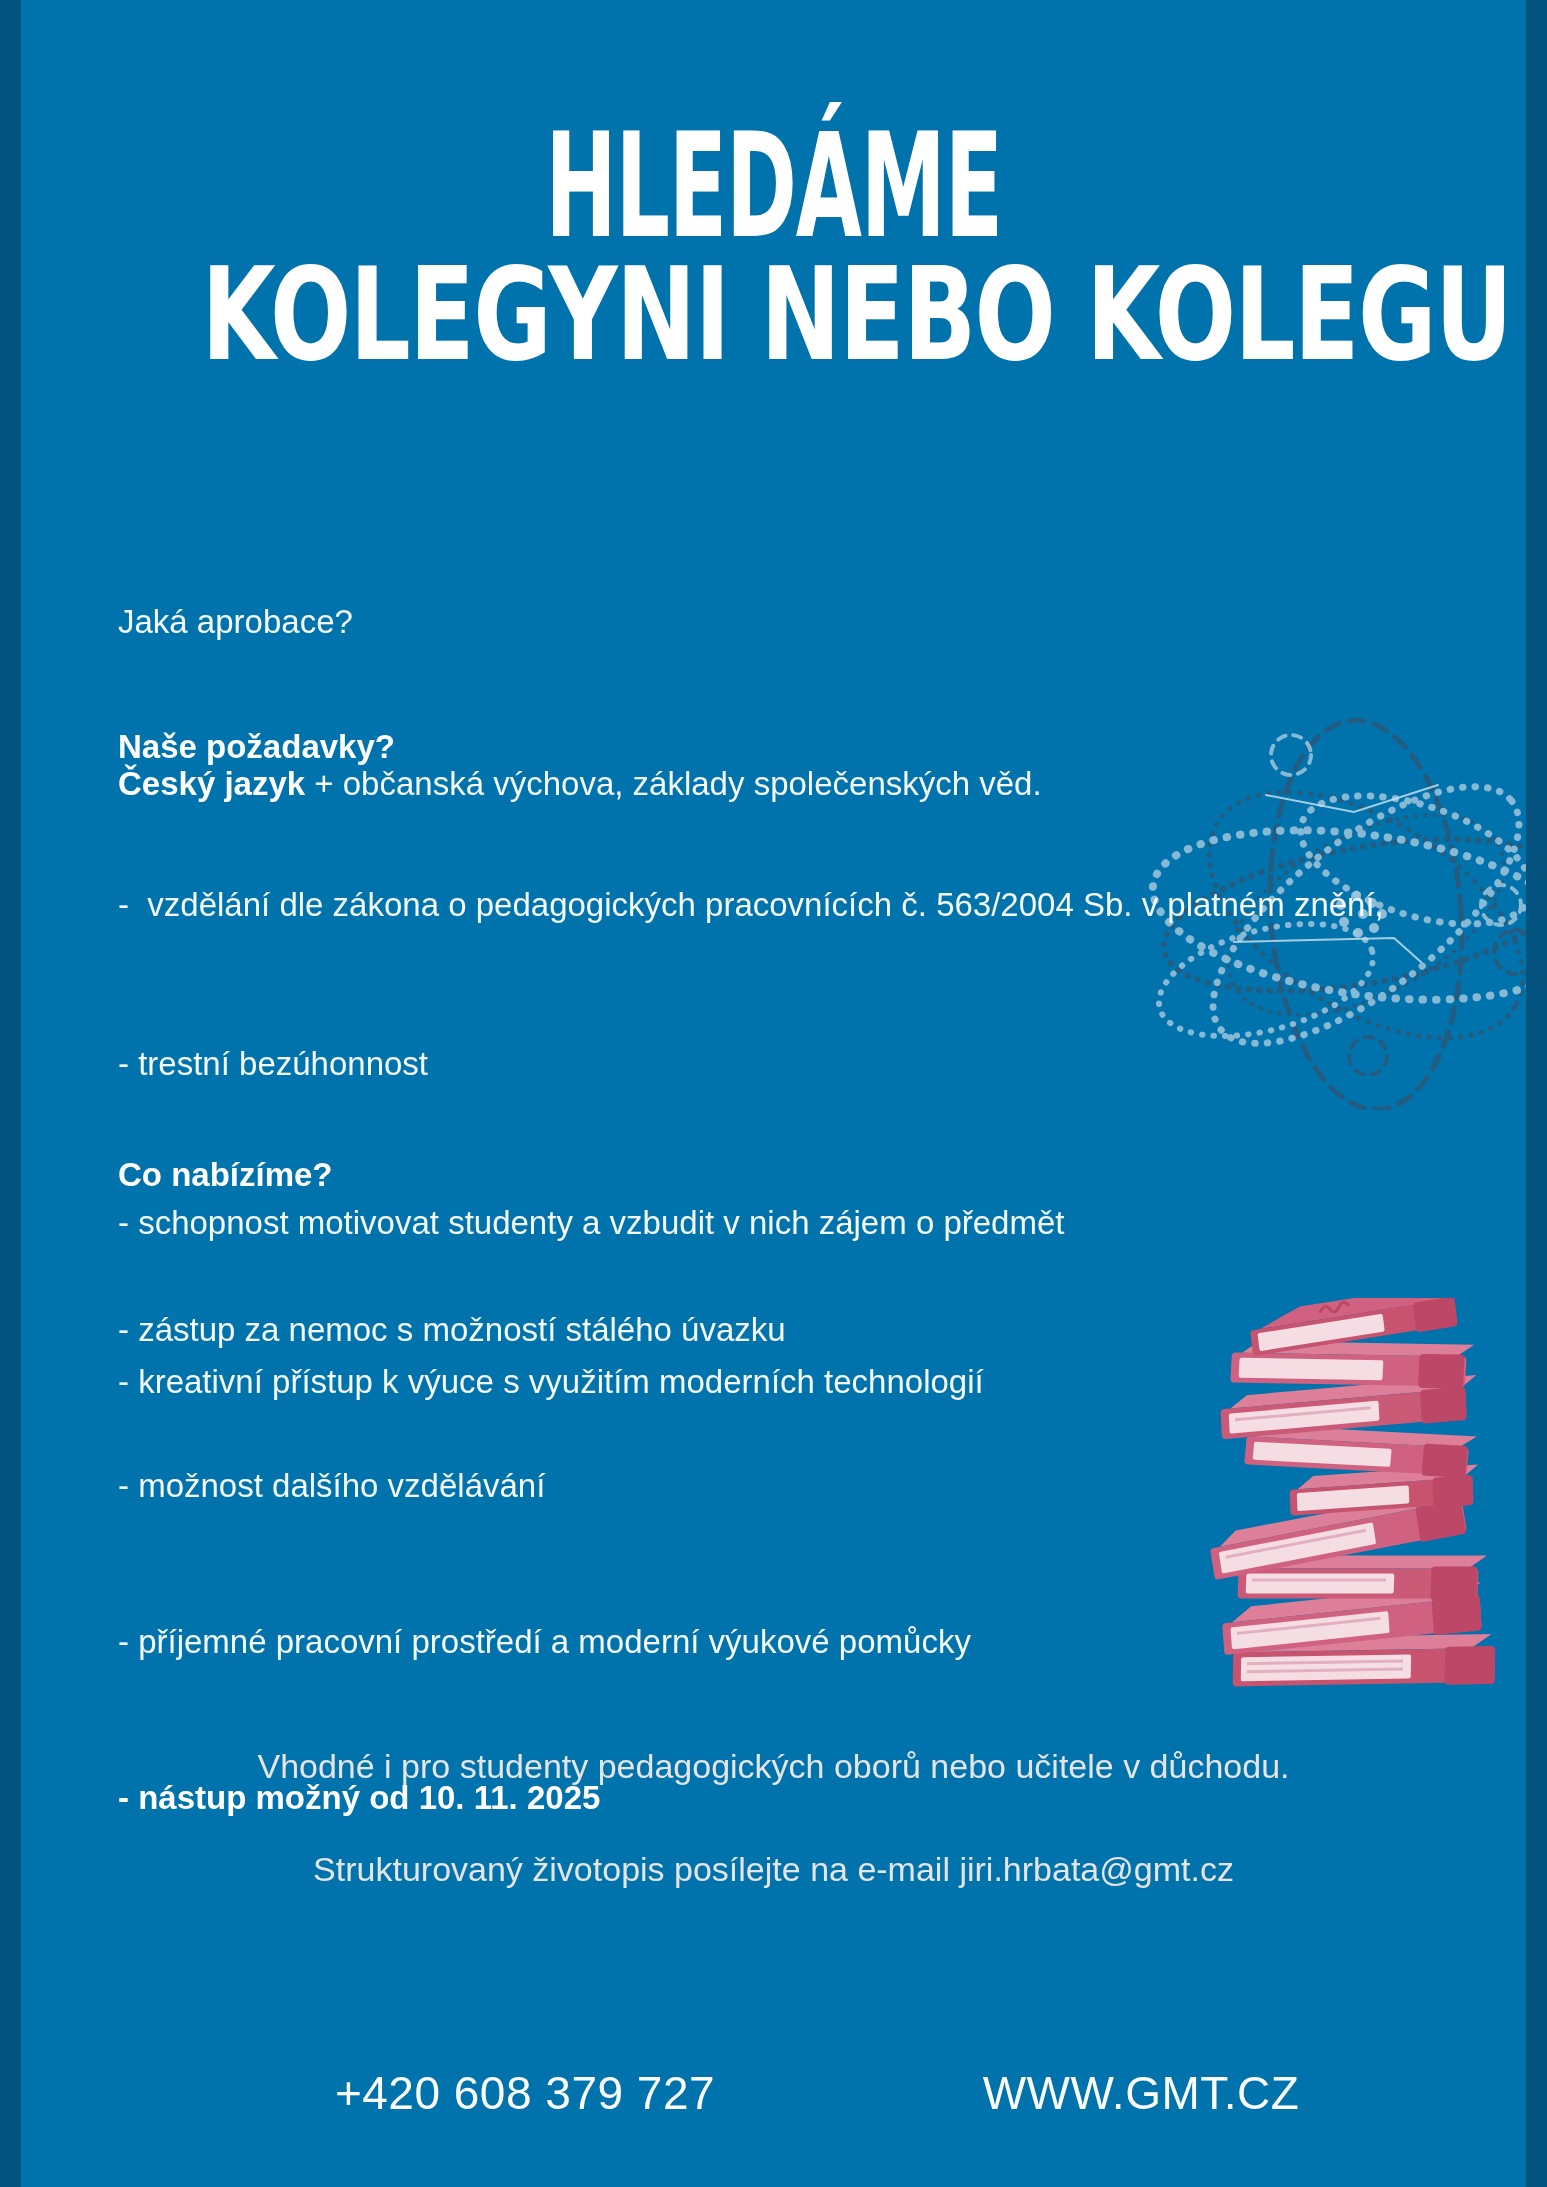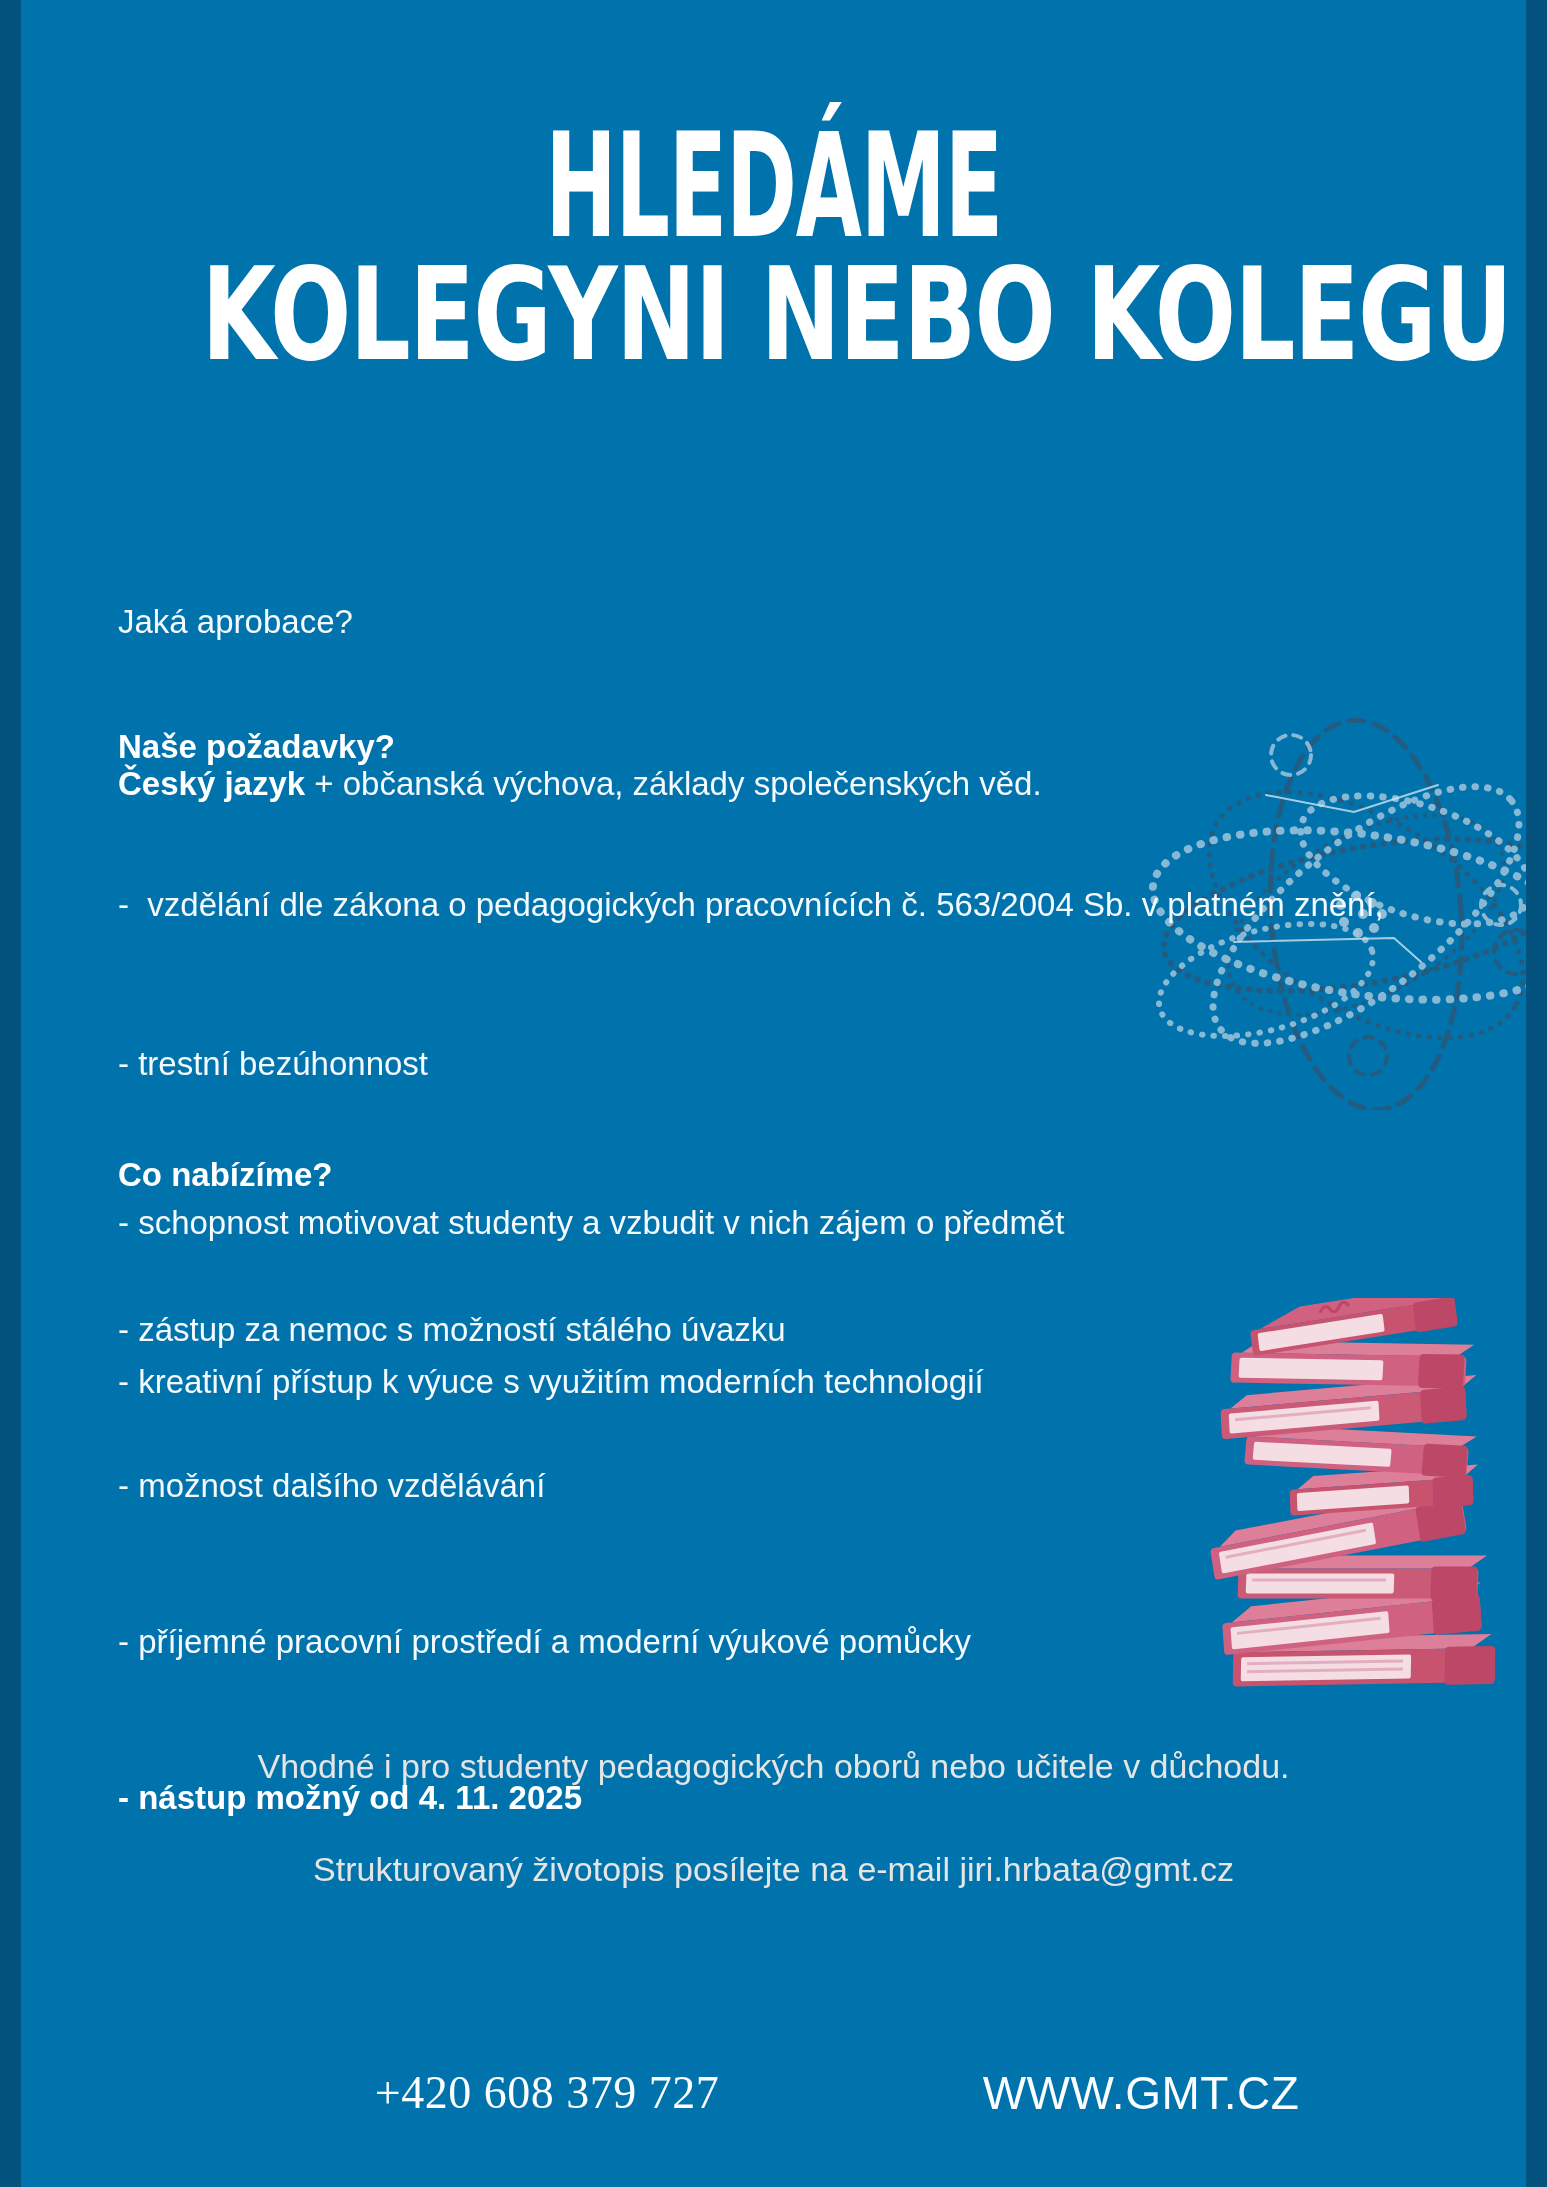--- a/index.html
+++ b/index.html
@@ -39,21 +39,21 @@
     text-align:center;font-size:34px;
     z-index:3;color:#e5e5e5;
     white-space:pre;
   }
   .footer-item{
     position:absolute;top:2066px;
     font-size:46px;letter-spacing:0.5px;
     text-align:center;z-index:3;color:#FBFDFF;
     white-space:nowrap;
   }
-  .footer-phone{left:226px;width:600px;font-family:Liberation Serif, serif;}
+  .footer-phone{left:204px;width:600px;}
   .footer-site{left:840px;width:560px;}
   
   .atom-wrap{position:absolute;left:1095px;top:700px;z-index:1;}
   .books-wrap{position:absolute;left:1172px;top:1298px;z-index:2;}
 </style>
 </head>
 <body>
 
 <div class="page">
 
@@ -185,21 +185,21 @@
     <div>- trestní bezúhonnost</div>
     <div>- schopnost motivovat studenty a vzbudit v nich zájem o předmět</div>
     <div>- kreativní přístup k výuce s využitím moderních technologií</div>
   </div>
 
   <div class="tblock bold" style="top:1148px;">Co nabízíme?</div>
   <div class="tblock" style="top:1200px;line-height:52px;">
     <div>- zástup za nemoc s možností stálého úvazku</div>
     <div>- možnost dalšího vzdělávání</div>
     <div>- příjemné pracovní prostředí a moderní výukové pomůcky</div>
-    <div class="bold">- nástup možný od 4. 11. 2025</div>
+    <div class="bold">- nástup možný od 10. 11. 2025</div>
   </div>
 
   <div class="center-note" style="top:1747px;">Vhodné i pro studenty pedagogických oborů nebo učitele v důchodu.</div>
   <div class="center-note" style="top:1850px;">Strukturovaný životopis posílejte na e-mail jiri.hrbata@gmt.cz</div>
 
   <div class="footer-item footer-phone">+420 608 379 727</div>
   <div class="footer-item footer-site">WWW.GMT.CZ</div>
 
 </div>
 

